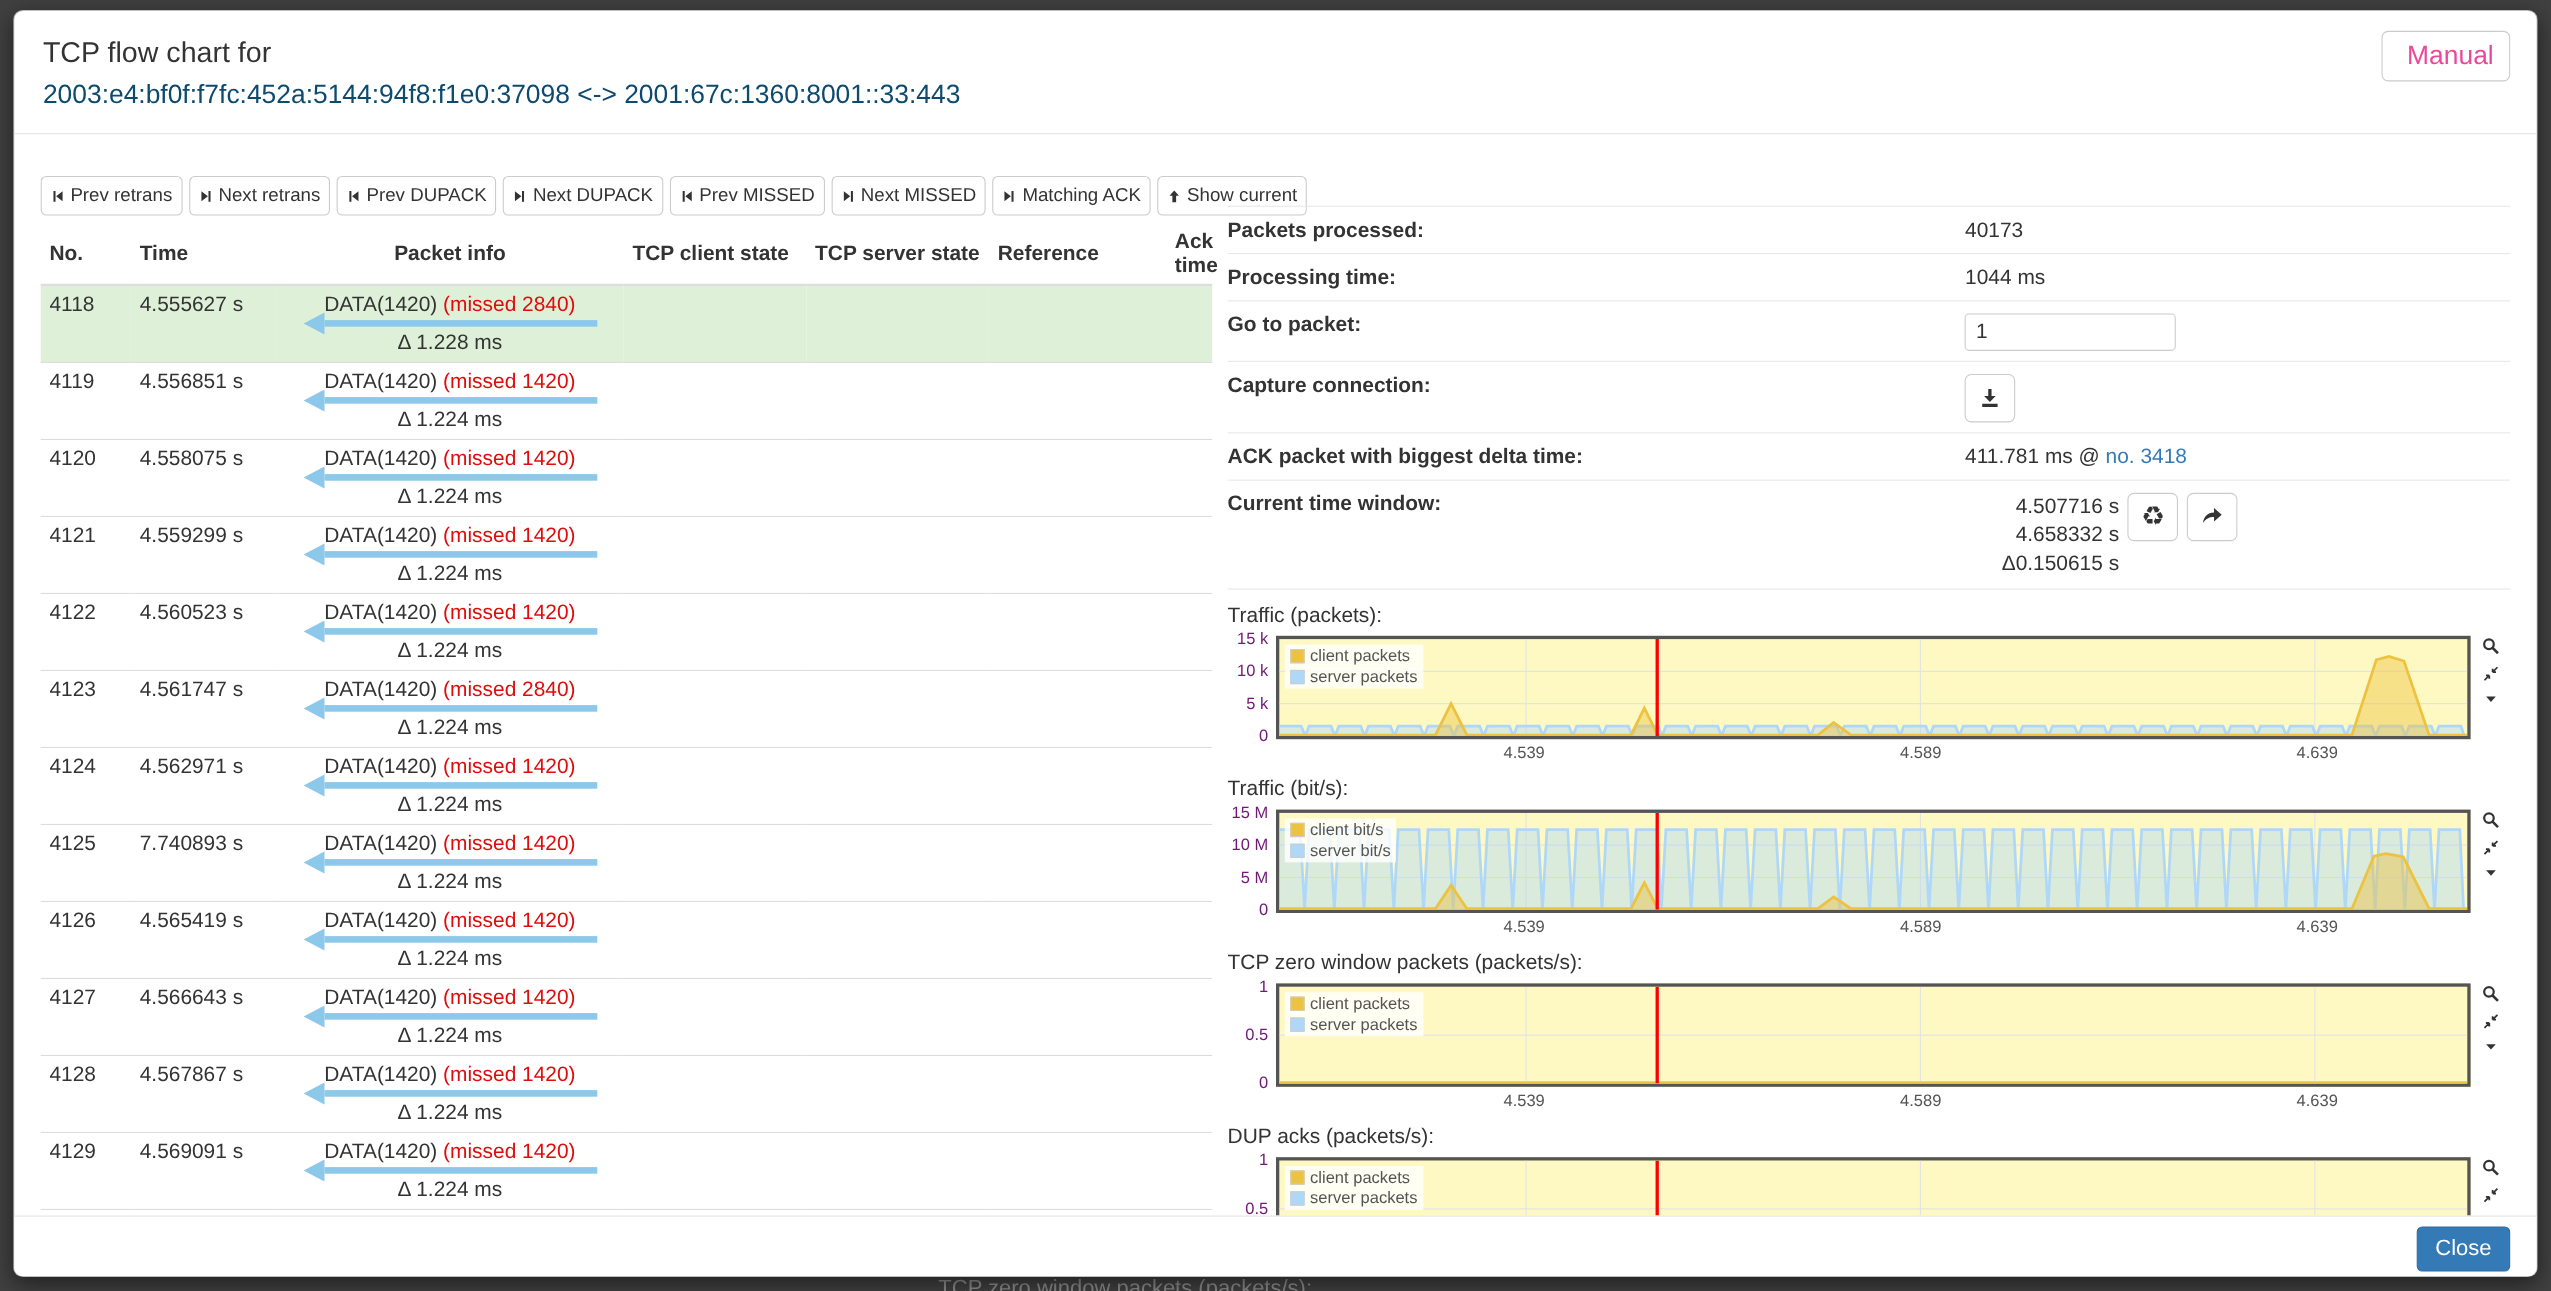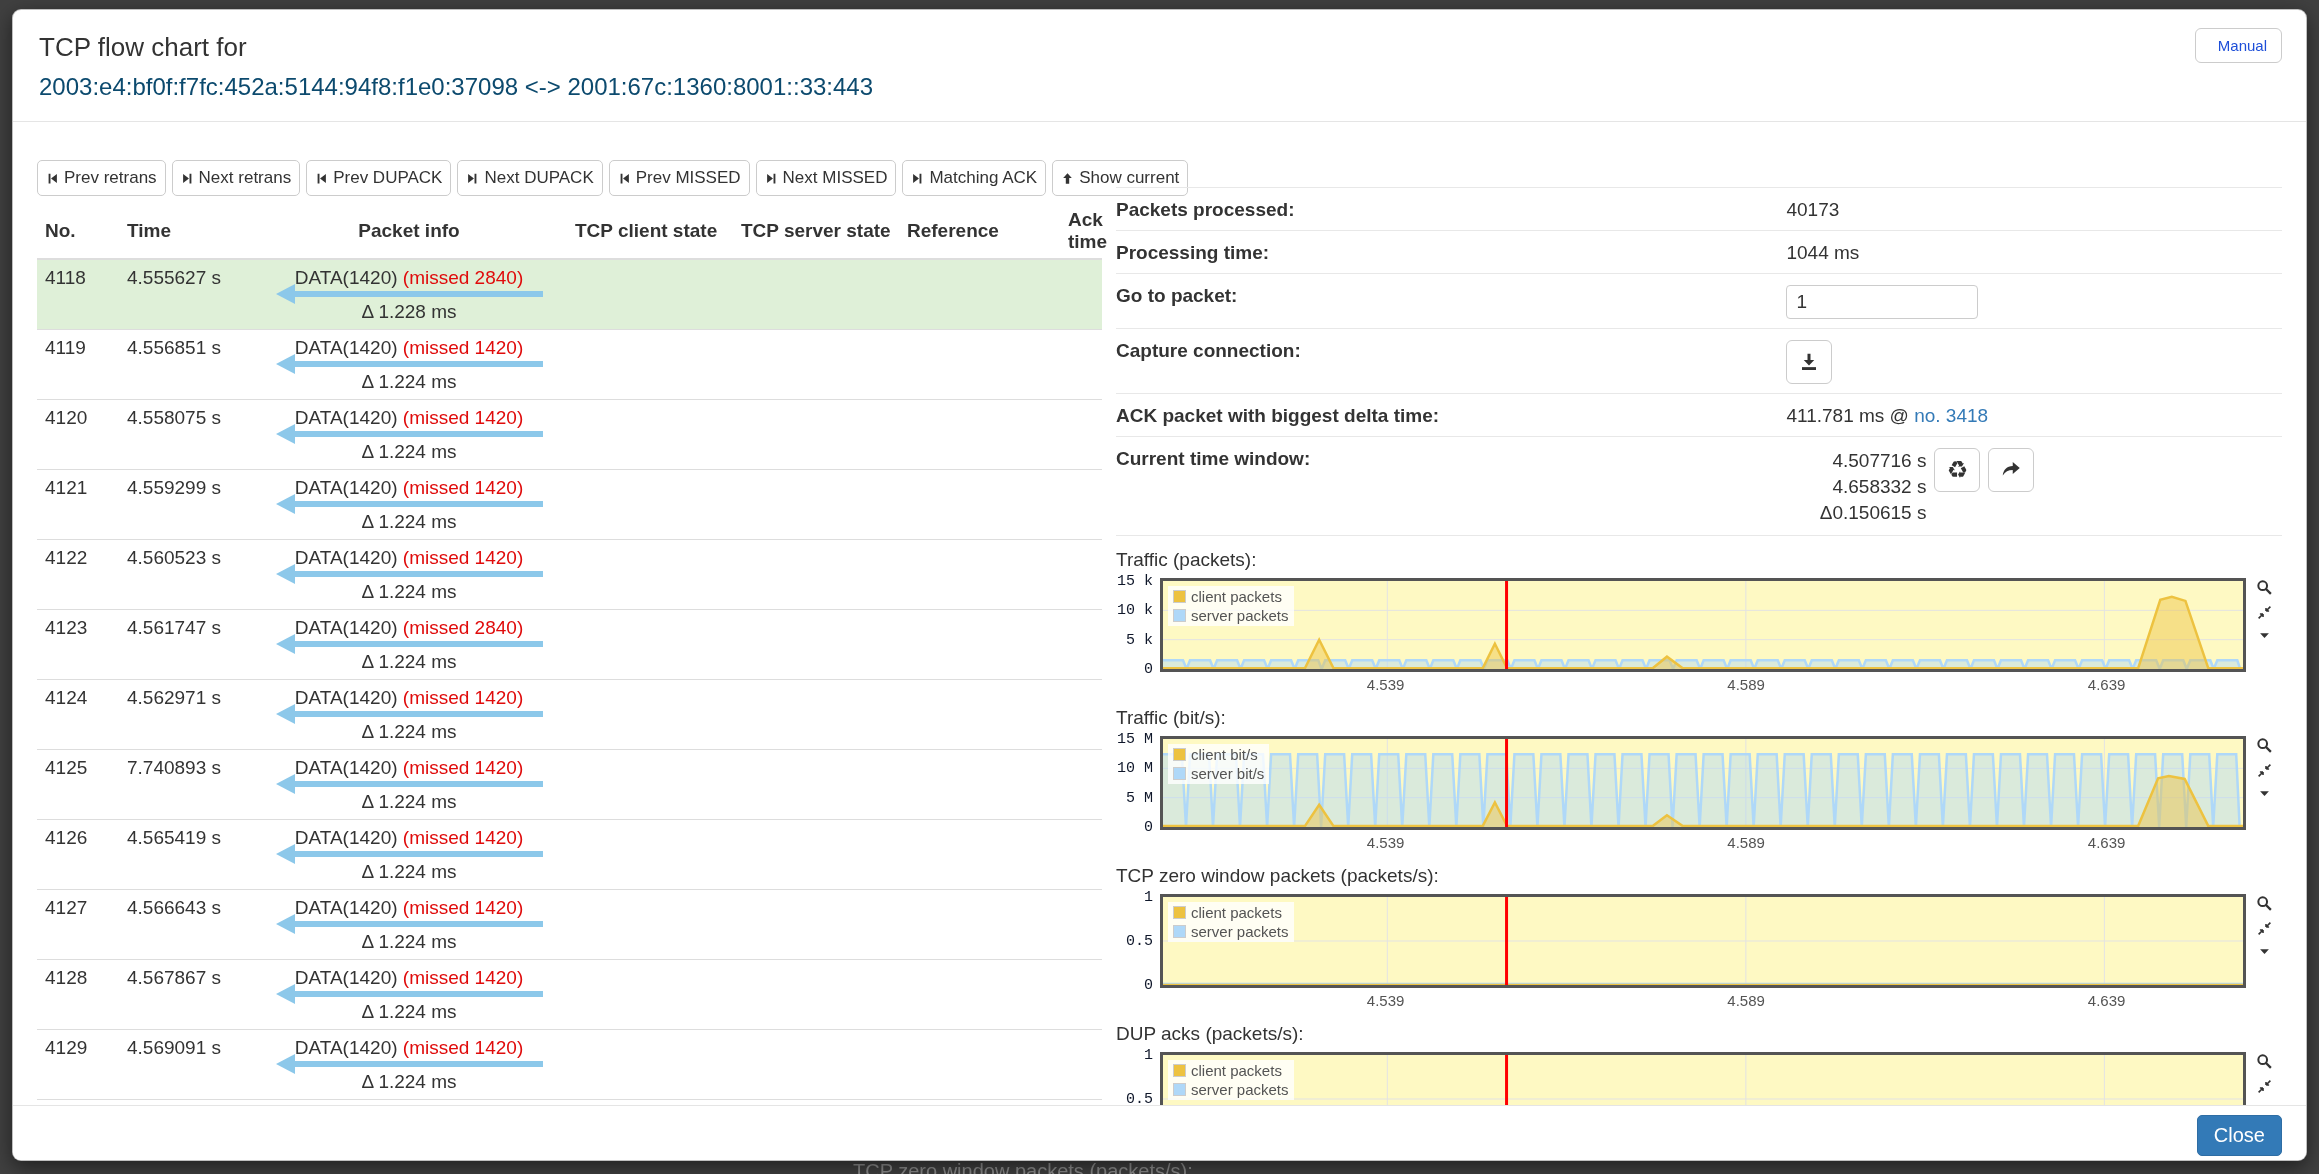--- a/index.html
+++ b/index.html
@@ -6,21 +6,21 @@
     background:#404040;font-family:"Liberation Sans","DejaVu Sans",sans-serif;color:#333;}
   
   .backdrop-text{position:absolute;left:853px;top:1160px;font-size:20px;color:#8d8d8d;}
   
   .modal{position:absolute;left:12px;top:9px;width:2293px;height:1150px;background:#fff;
     border:1px solid rgba(0,0,0,.25);border-radius:9px;box-shadow:0 6px 20px rgba(0,0,0,.5);overflow:hidden;}
   .modal-header{position:relative;padding:22px 26px 20px 26px;border-bottom:1px solid #e5e5e5;}
   .modal-title{font-size:26px;color:#333;}
   .modal-subtitle{font-size:24px;margin-top:10px;color:#0c4a6e;}
   .btn-manual{position:absolute;top:18px;right:24px;display:inline-flex;align-items:flex-end;gap:8px;
-    background:#fff;border:1px solid #ccc;border-radius:6px;padding:8px 14px;font-size:15px;color:#1d4ed8;cursor:pointer;}
+    background:#fff;border:1px solid #ccc;border-radius:6px;padding:8px 14px;font-size:24px;color:#ec4899;cursor:pointer;}
   .icon{display:inline-flex;align-items:center;justify-content:center;}
   .icon svg{fill:#333;display:block;}
   
   .modal-body{position:absolute;top:136px;left:0;right:0;bottom:54px;padding:12px 24px 0 24px;display:flex;gap:14px;overflow:hidden;}
   .left-col{width:1065px;flex:none;}
   .right-col{flex:1;min-width:0;margin-top:29px;}
   
   .toolbar{display:flex;gap:6px;margin:2px 0 8px 0;flex-wrap:nowrap;}
   .toolbar button{display:inline-flex;align-items:center;gap:5px;background:#fff;border:1px solid #ccc;
     border-radius:5px;padding:7px 8px;font-size:17px;color:#333;white-space:nowrap;cursor:pointer;}
@@ -52,21 +52,21 @@
     align-items:center;justify-content:center;cursor:pointer;}
   .sq-btn svg{width:20px;height:20px;fill:#333;}
   .sq-btn .glyph{font-size:24px;line-height:1;color:#333;}
   a.pkt-link{color:#337ab7;text-decoration:none;}
   .window-value{display:flex;gap:8px;}
   .window-times{text-align:right;min-width:140px;line-height:26px;}
   
   .chart-title{font-size:19px;margin:13px 0 7px 0;}
   .chart-grid{display:grid;grid-template-columns:44px 1fr 36px;grid-template-rows:94px 22px;}
   .ylabels{position:relative;grid-column:1;grid-row:1;}
-  .ylabels span{position:absolute;right:7px;transform:translateY(-50%);font-size:15px;color:#0f172a;white-space:nowrap;font-family:Liberation Mono, monospace;}
+  .ylabels span{position:absolute;right:7px;transform:translateY(-50%);font-size:15px;color:#701a75;white-space:nowrap;}
   .plot{grid-column:2;grid-row:1;position:relative;border:3px solid #545454;background:#fef9c3;}
   .plot svg{position:absolute;left:0;top:0;width:100%;height:88px;display:block;}
   .legend{position:absolute;left:5px;top:5px;background:rgba(255,255,255,.8);padding:1px 5px;z-index:3;}
   .lg-row{display:flex;align-items:center;gap:5px;font-size:15px;color:#545454;line-height:19px;}
   .swatch{width:13px;height:13px;border:1px solid #ccc;box-sizing:border-box;display:inline-block;}
   .chart-icons{grid-column:3;grid-row:1 / 3;display:flex;flex-direction:column;align-items:center;gap:9px;padding-top:1px;}
   .chart-icons .icon{cursor:pointer;}
   .xlabels{grid-column:2;grid-row:2;position:relative;}
   .xlabels span{position:absolute;top:4px;transform:translateX(-50%);font-size:15px;color:#545454;}
   

